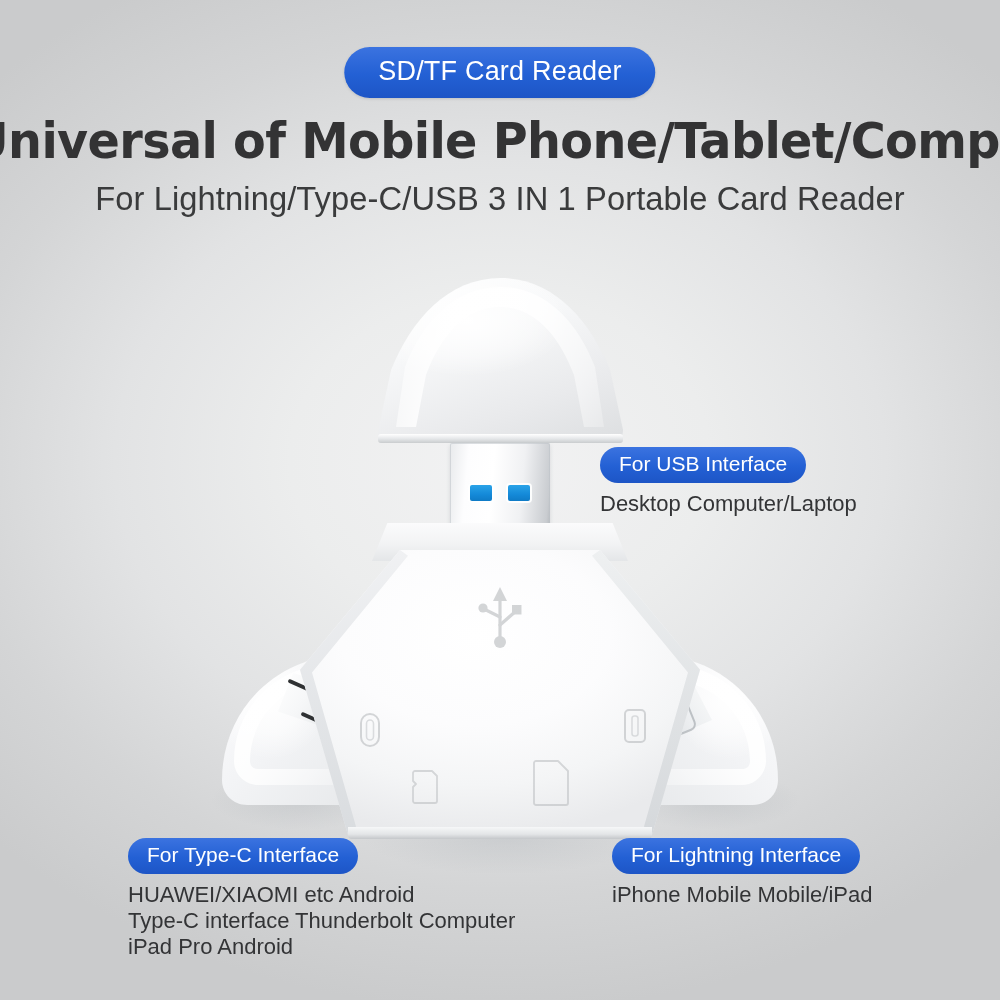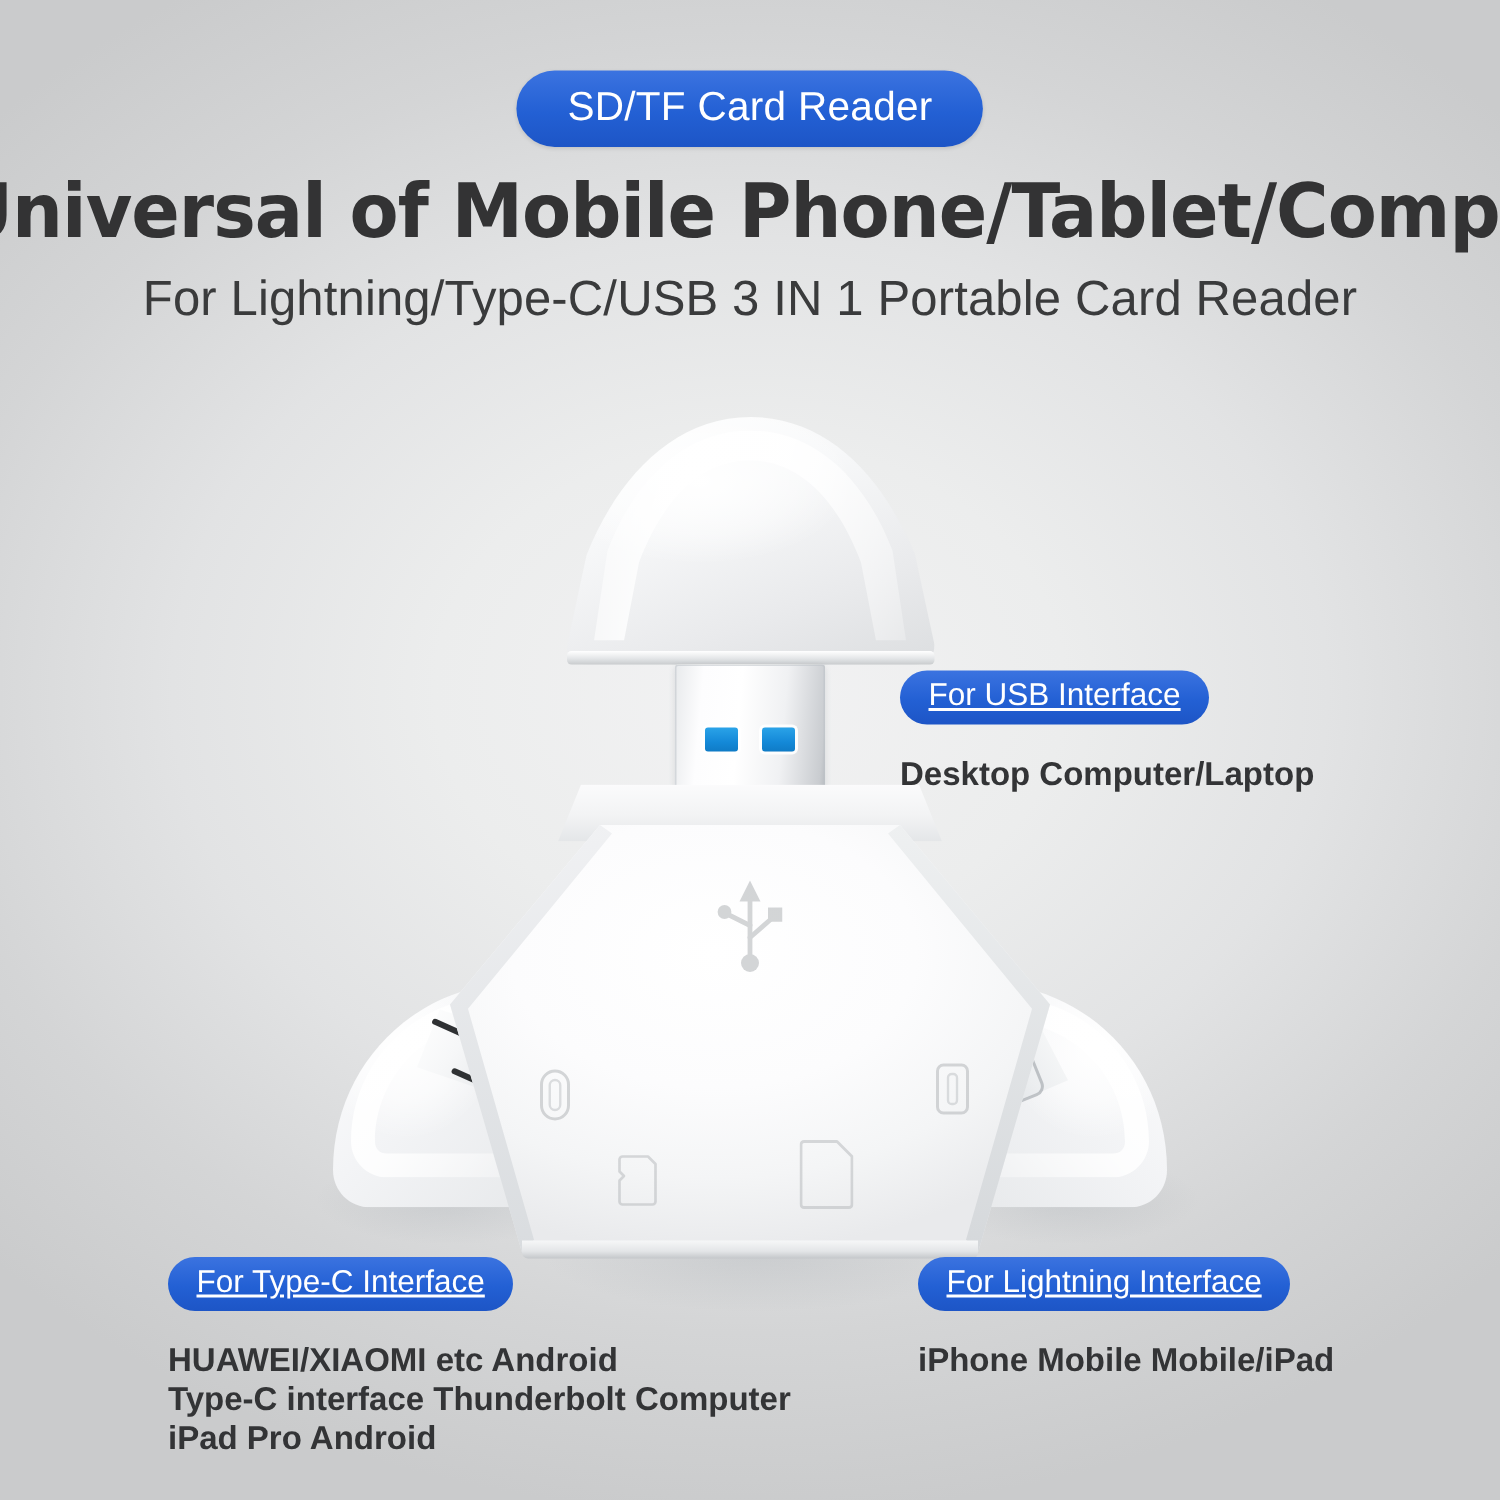--- a/index.html
+++ b/index.html
@@ -56,34 +56,33 @@
   
   .callout { position:absolute; }
   .pill {
     display:inline-block;
     background:linear-gradient(180deg,#3b73e0 0%,#2360d4 55%,#1d55c6 100%);
     color:#fff;
     border-radius:18px;
     padding:5px 19px 7px;
     font-size:21px;
     white-space:nowrap;
-    text-decoration:underline;
   }
   .sub {
     font-size:22px;
     color:#333436;
-    font-weight:700;
-    margin-top:20px;
+    font-weight:400;
+    margin-top:8px;
     white-space:nowrap;
     line-height:1.18;
   }
   .sub span { display:block; }
 
   #callout-usb       { left:600px; top:447px; }
-  #callout-typec     { left:112px; top:838px; }
+  #callout-typec     { left:128px; top:838px; }
   #callout-lightning { left:612px; top:838px; }
 
   
   #device {
     position:absolute;
     left:200px; top:265px;
     width:600px; height:570px;
   }
 
   

